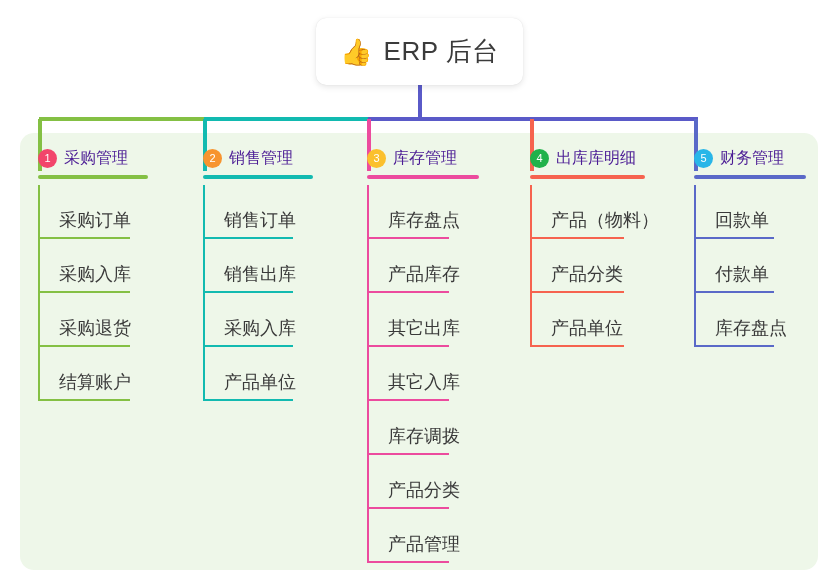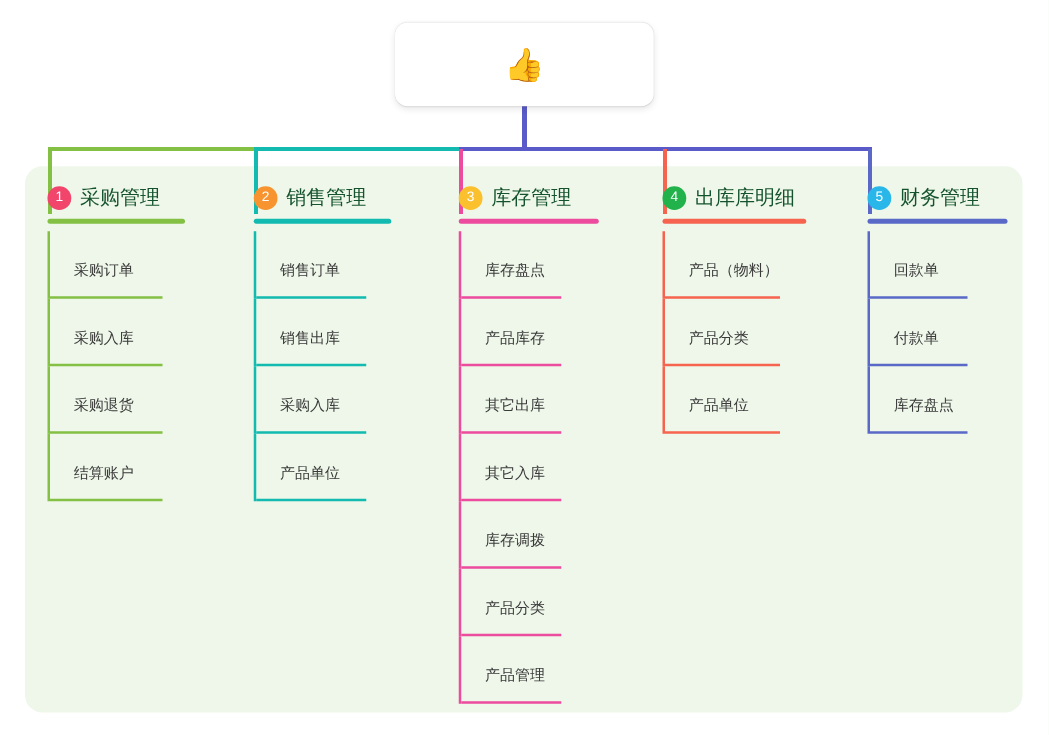--- a/index.html
+++ b/index.html
@@ -47,37 +47,37 @@
     display:flex;align-items:center;gap:7px;
     height:26px;
   }
   .badge{
     width:19px;height:19px;border-radius:50%;
     color:#ffffff;font-size:11px;
     display:flex;align-items:center;justify-content:center;
     flex:0 0 auto;
     font-family:"Liberation Sans",sans-serif;
   }
-  .col-title{font-size:16px;color:#14532d;white-space:nowrap;}
+  .col-title{font-size:16px;color:#4c1d95;white-space:nowrap;}
   .head-rule{
     position:absolute;left:0;top:30px;height:4px;border-radius:2px;
   }
 
   
   .leaves{position:absolute;left:0;top:40px;}
   .leaf{
     position:relative;
     height:54px;
   }
   .leaf-spine{
     position:absolute;left:0;top:0;width:2px;height:54px;
   }
   .leaf-label{
     position:absolute;left:21px;top:23px;
-    font-size:12px;color:#3a3a3a;white-space:nowrap;text-align:right;
+    font-size:18px;color:#3a3a3a;white-space:nowrap;text-align:right;
   }
   .leaf-rule{
     position:absolute;left:2px;top:52px;height:2px;
   }
 </style>
 </head>
 <body>
 
 <div id="canvas">
 
@@ -91,20 +91,21 @@
       <line x1="530.5" y1="119" x2="697.5" y2="119" stroke="#5a5ac8" stroke-width="3.5" shape-rendering="crispEdges"></line>
       <line x1="40" y1="119" x2="40" y2="171" stroke="#84c044" stroke-width="3.5" shape-rendering="crispEdges"></line>
       <line x1="205" y1="119" x2="205" y2="171" stroke="#12bab0" stroke-width="3.5" shape-rendering="crispEdges"></line>
       <line x1="369" y1="119" x2="369" y2="171" stroke="#ec4b9e" stroke-width="3.5" shape-rendering="crispEdges"></line>
       <line x1="532" y1="119" x2="532" y2="171" stroke="#f6634f" stroke-width="3.5" shape-rendering="crispEdges"></line>
       <line x1="696" y1="119" x2="696" y2="171" stroke="#5a69c8" stroke-width="3.5" shape-rendering="crispEdges"></line>
     </svg>
 
   <div class="root-node">
     <span class="root-emoji">👍</span>
+    <span class="root-title">ERP 后台</span>
   </div>
 
   <div id="columns">
       <div class="col" style="left: 38px;">
         <div class="col-head">
           <span class="badge" style="background: rgb(242, 69, 107);">1</span>
           <span class="col-title">采购管理</span>
         </div>
         <div class="head-rule" style="width: 110px; background: rgb(132, 192, 68);"></div>
         <div class="leaves">

